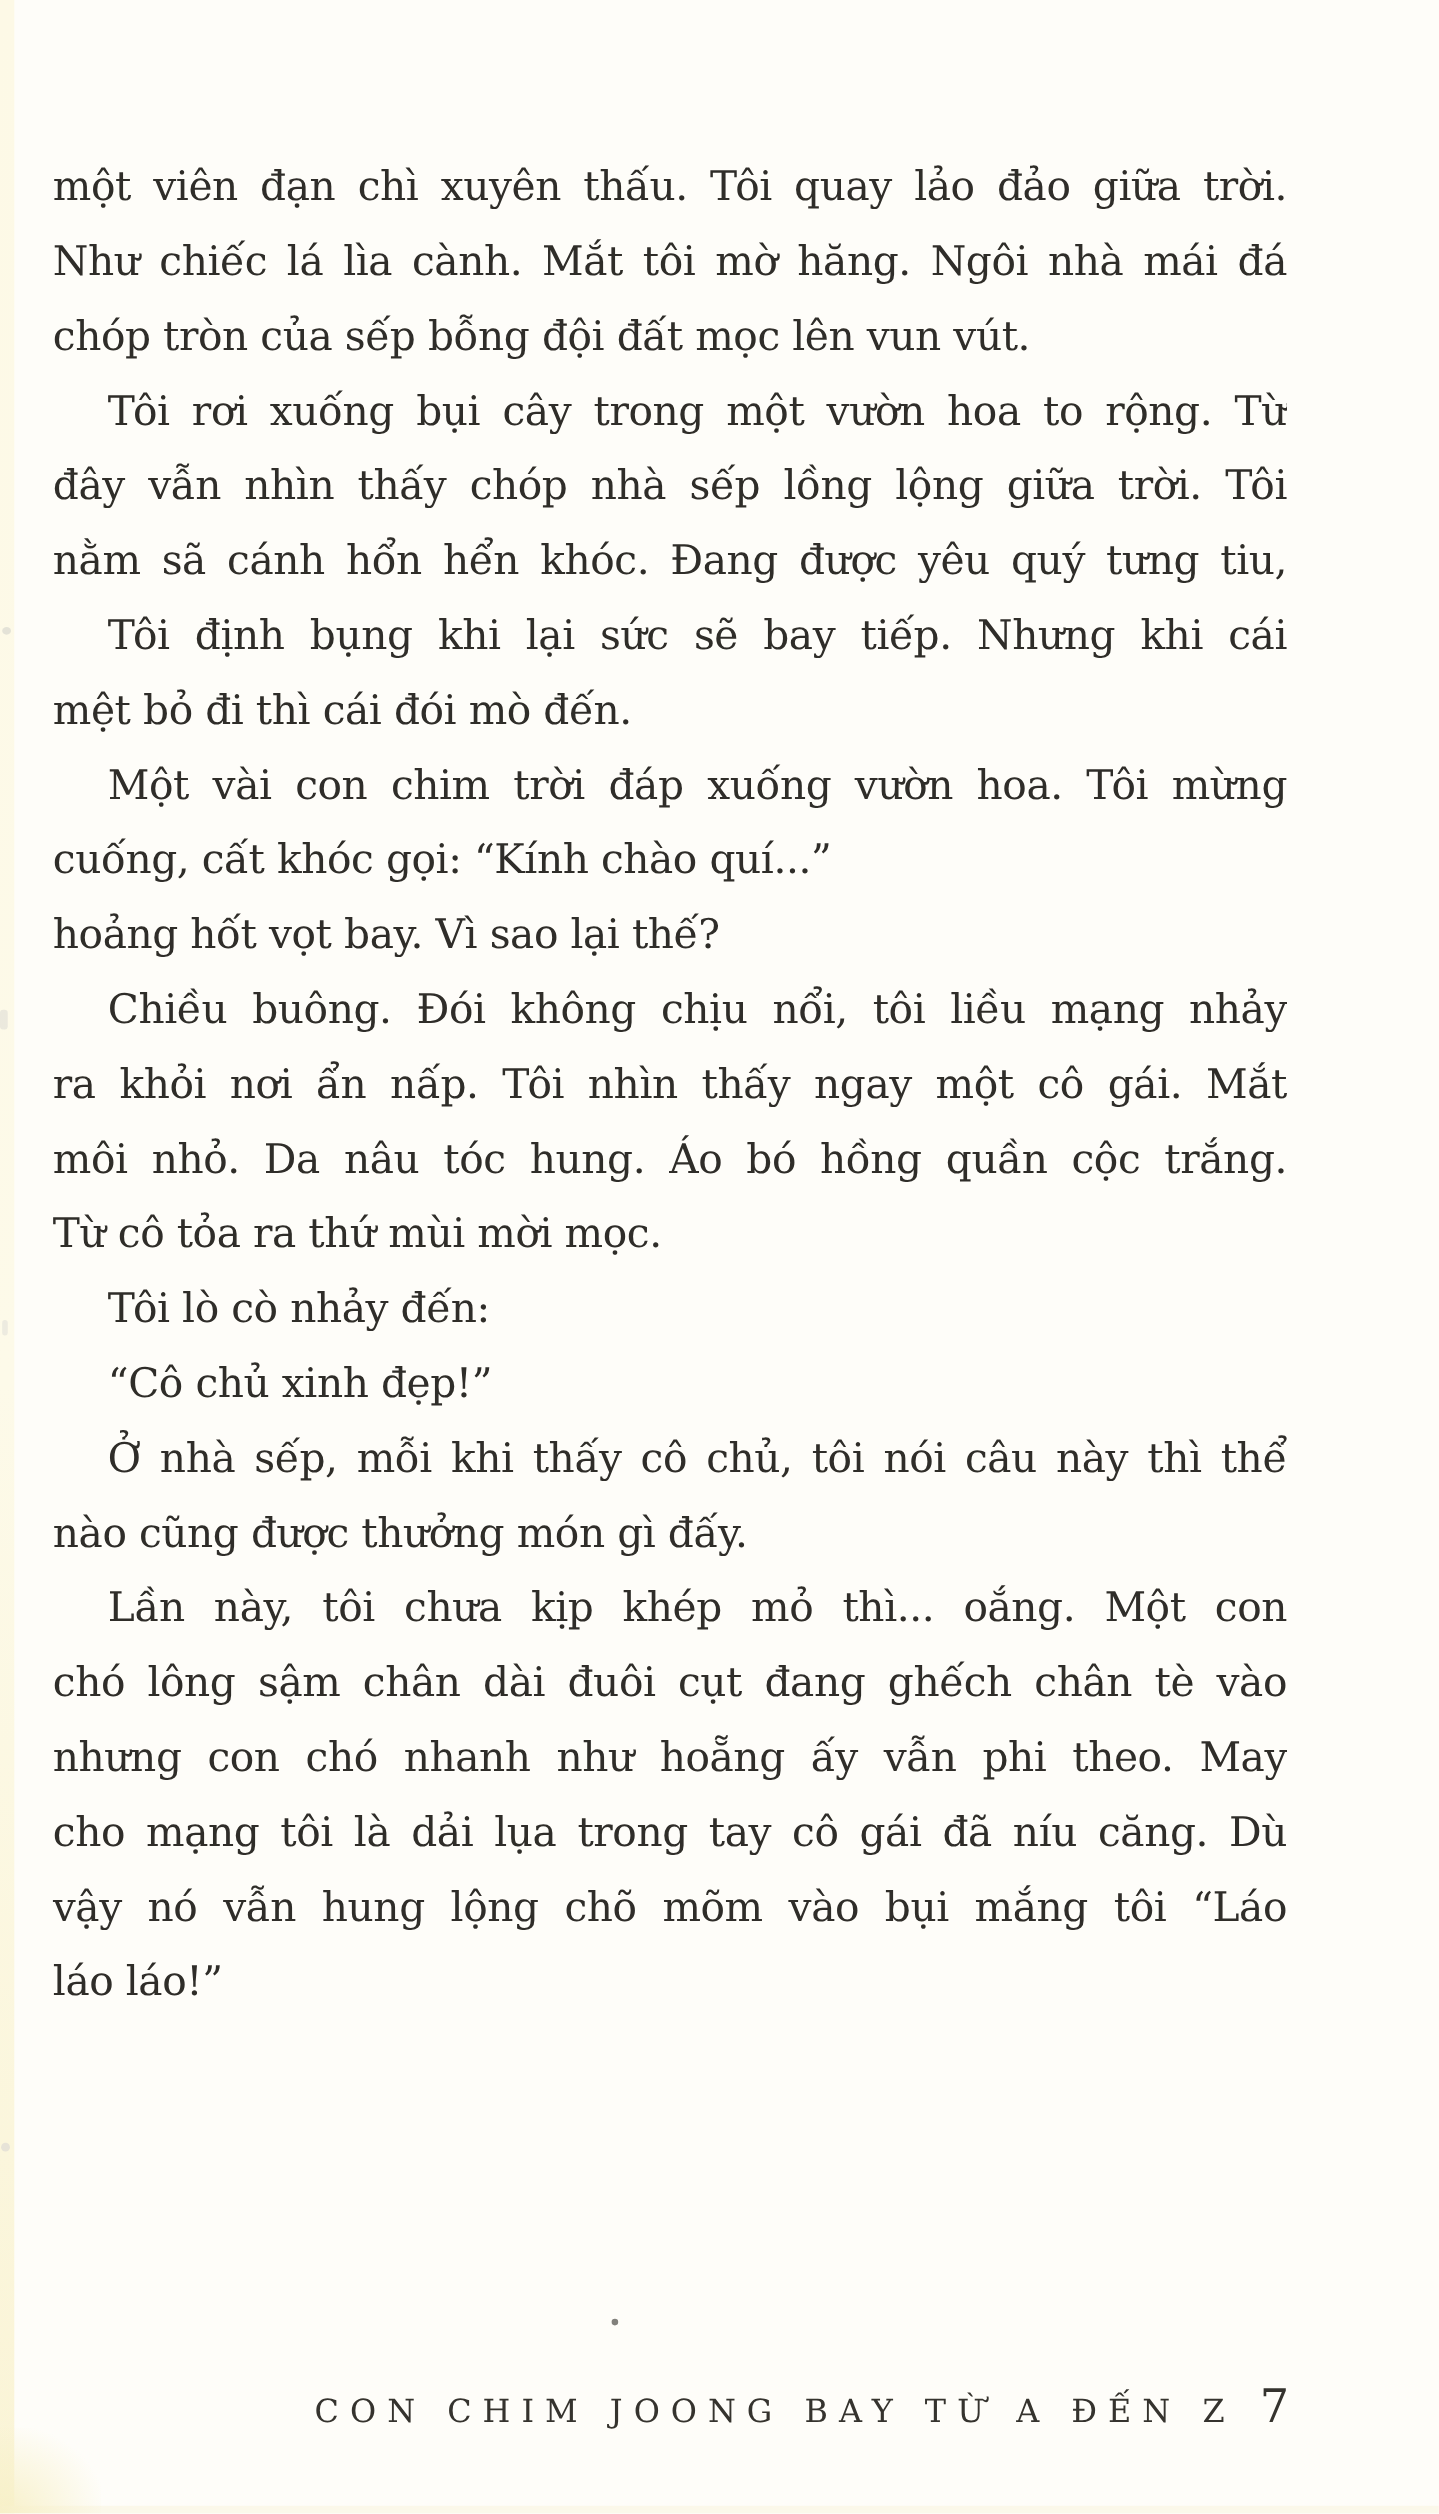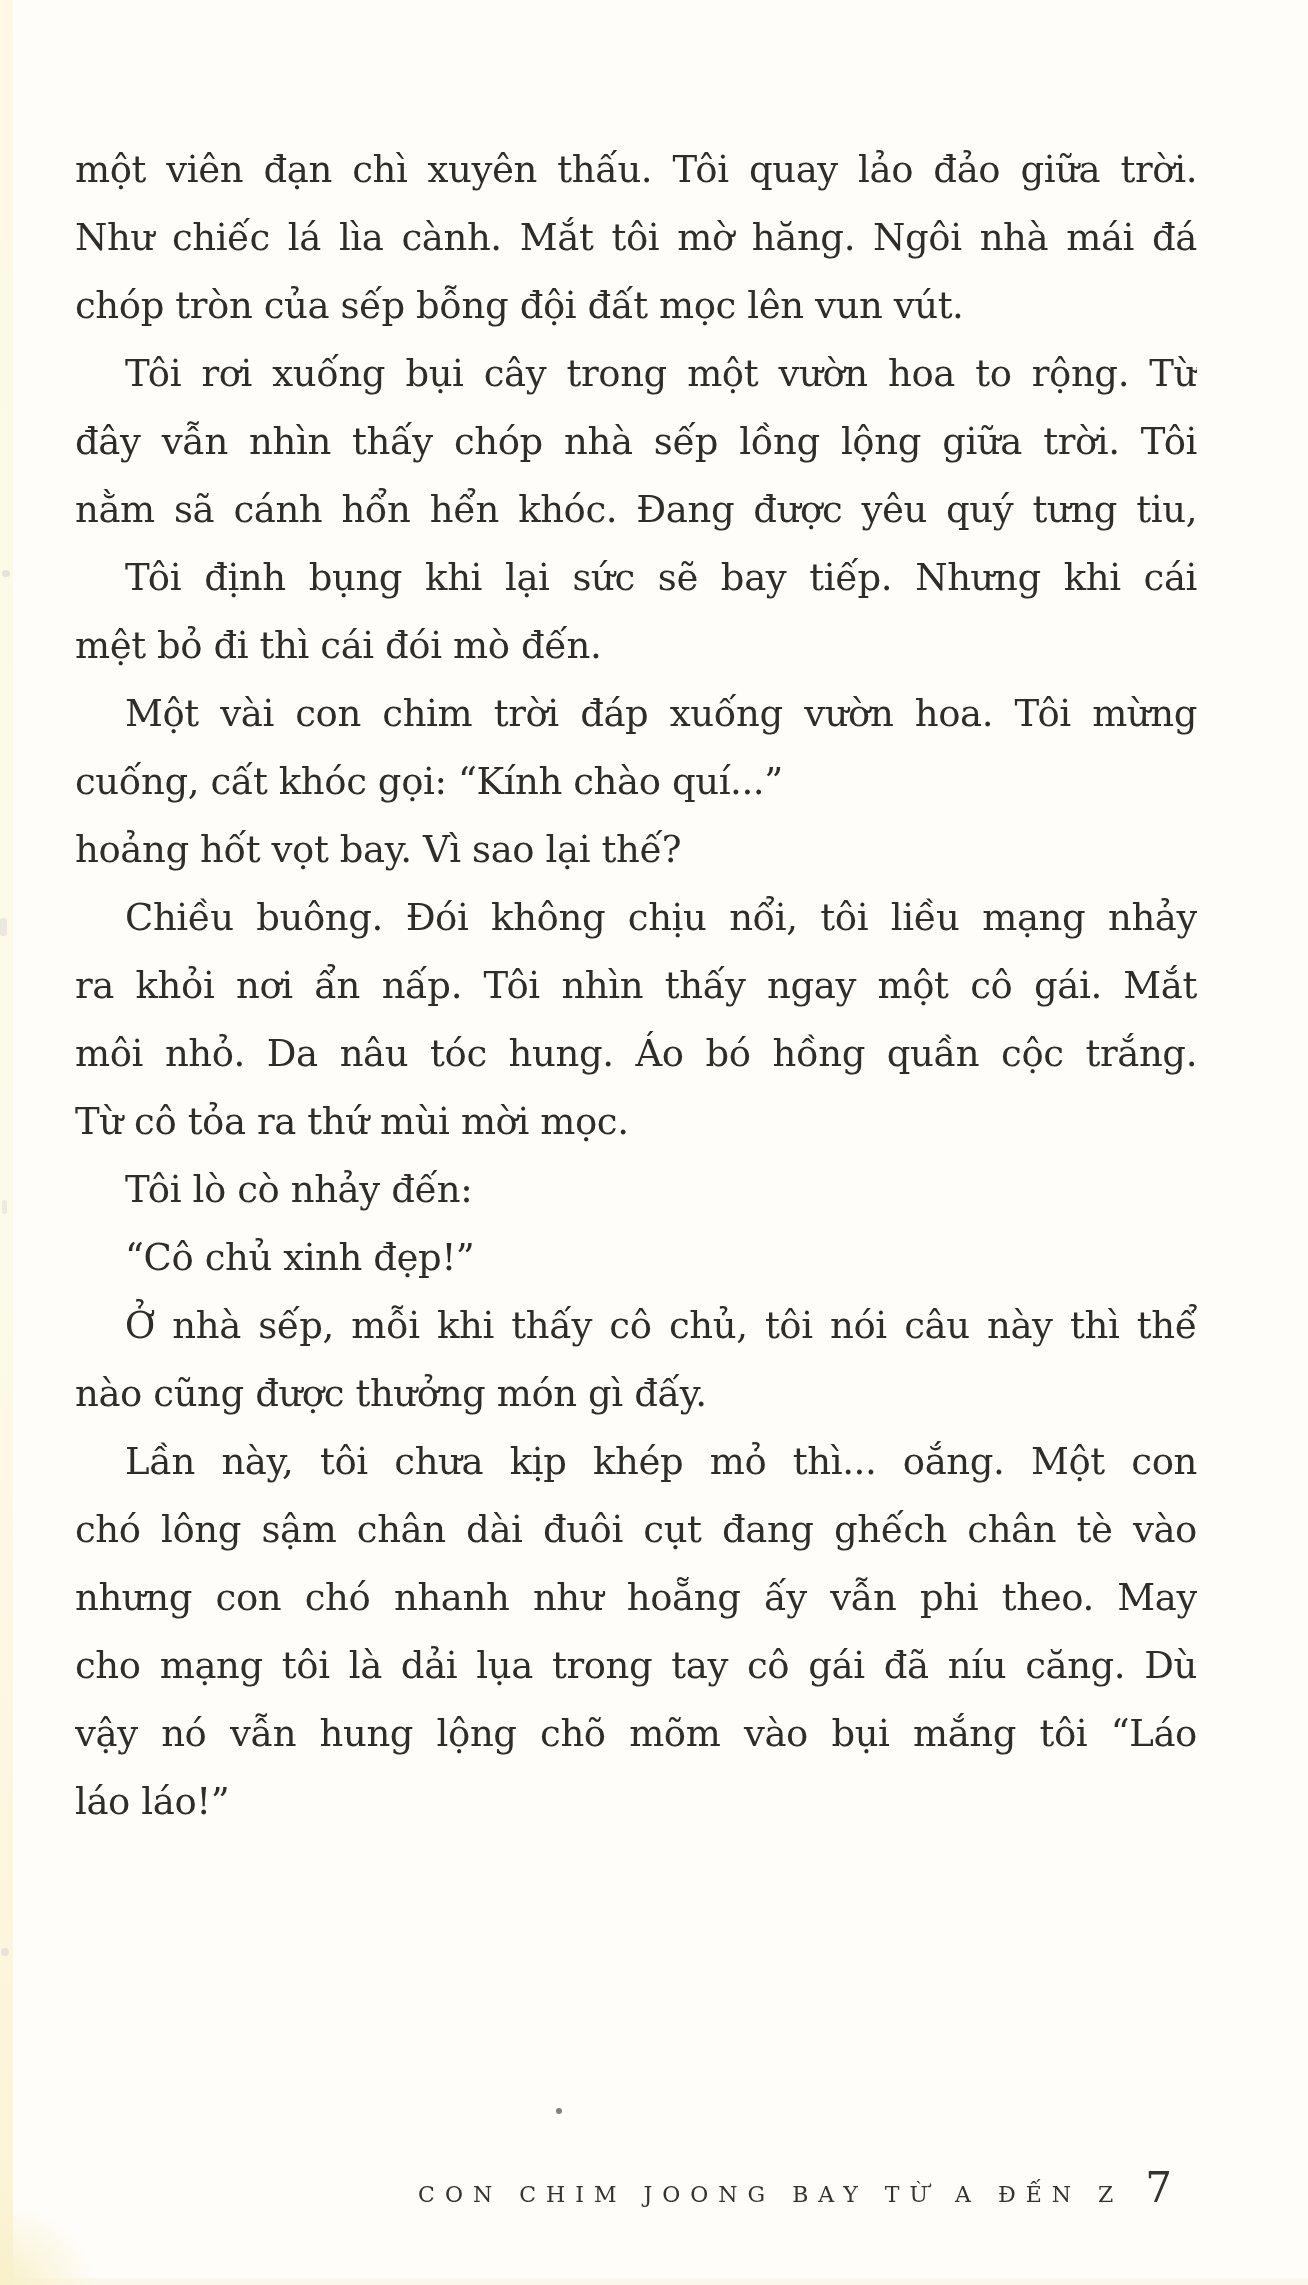--- a/index.html
+++ b/index.html
@@ -48,21 +48,20 @@
   
   .text-block {
     position: absolute;
     left: 48px;
     top: 136px;
     width: 1122px;
     color: var(--ink, #2f2d29);
     font-size: 37px;
     line-height: 68px;
     letter-spacing: -0.4px;
-    margin-left: 27px;
   }
   .line {
     height: 68px;
     overflow: hidden;
     text-align: justify;
     text-align-last: justify;
   }
   .line.para-end {
     text-align-last: left;
   }
@@ -74,21 +73,21 @@
   .footer {
     position: absolute;
     top: 2163px;
     right: 136px;
     display: flex;
     align-items: baseline;
     color: #35332e;
     white-space: nowrap;
   }
   .running-title {
-    font-size: 22px;
+    font-size: 29px;
     letter-spacing: 10px;
   }
   .page-number {
     font-size: 42px;
     margin-left: 22px;
   }
 </style>
 </head>
 <body style="--paper: #fefdf9; --ink: #2f2d29;">
 

